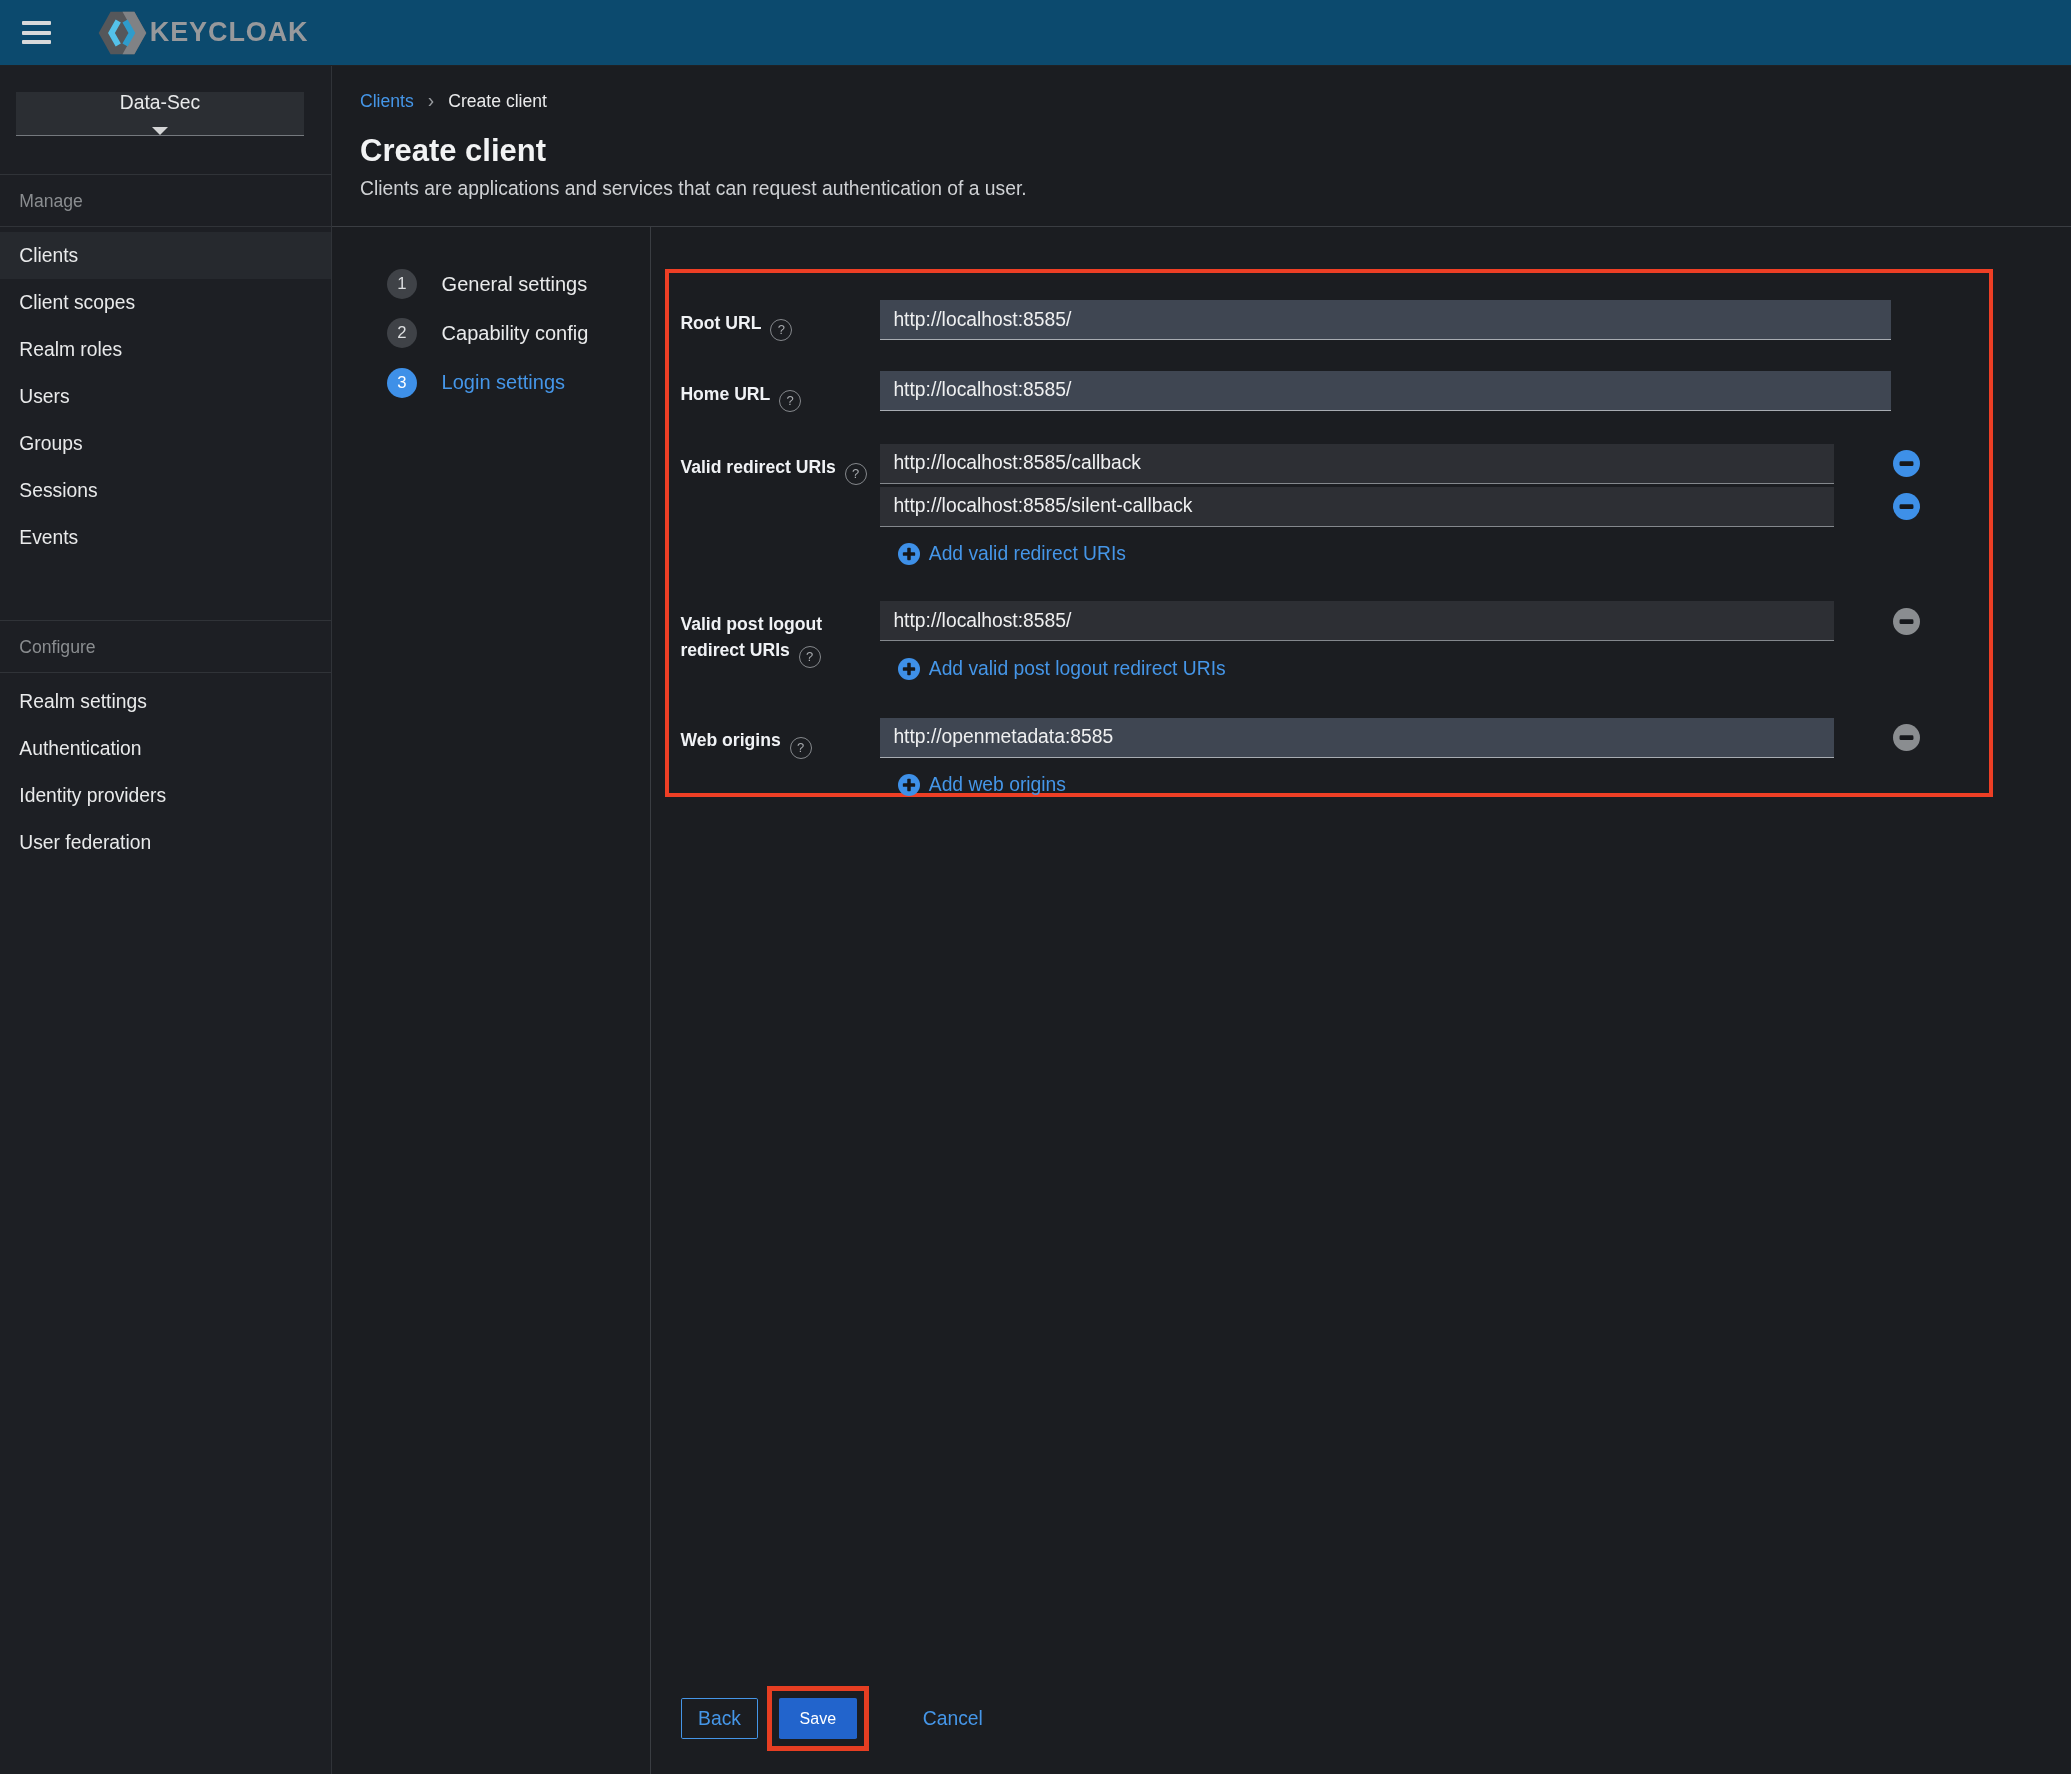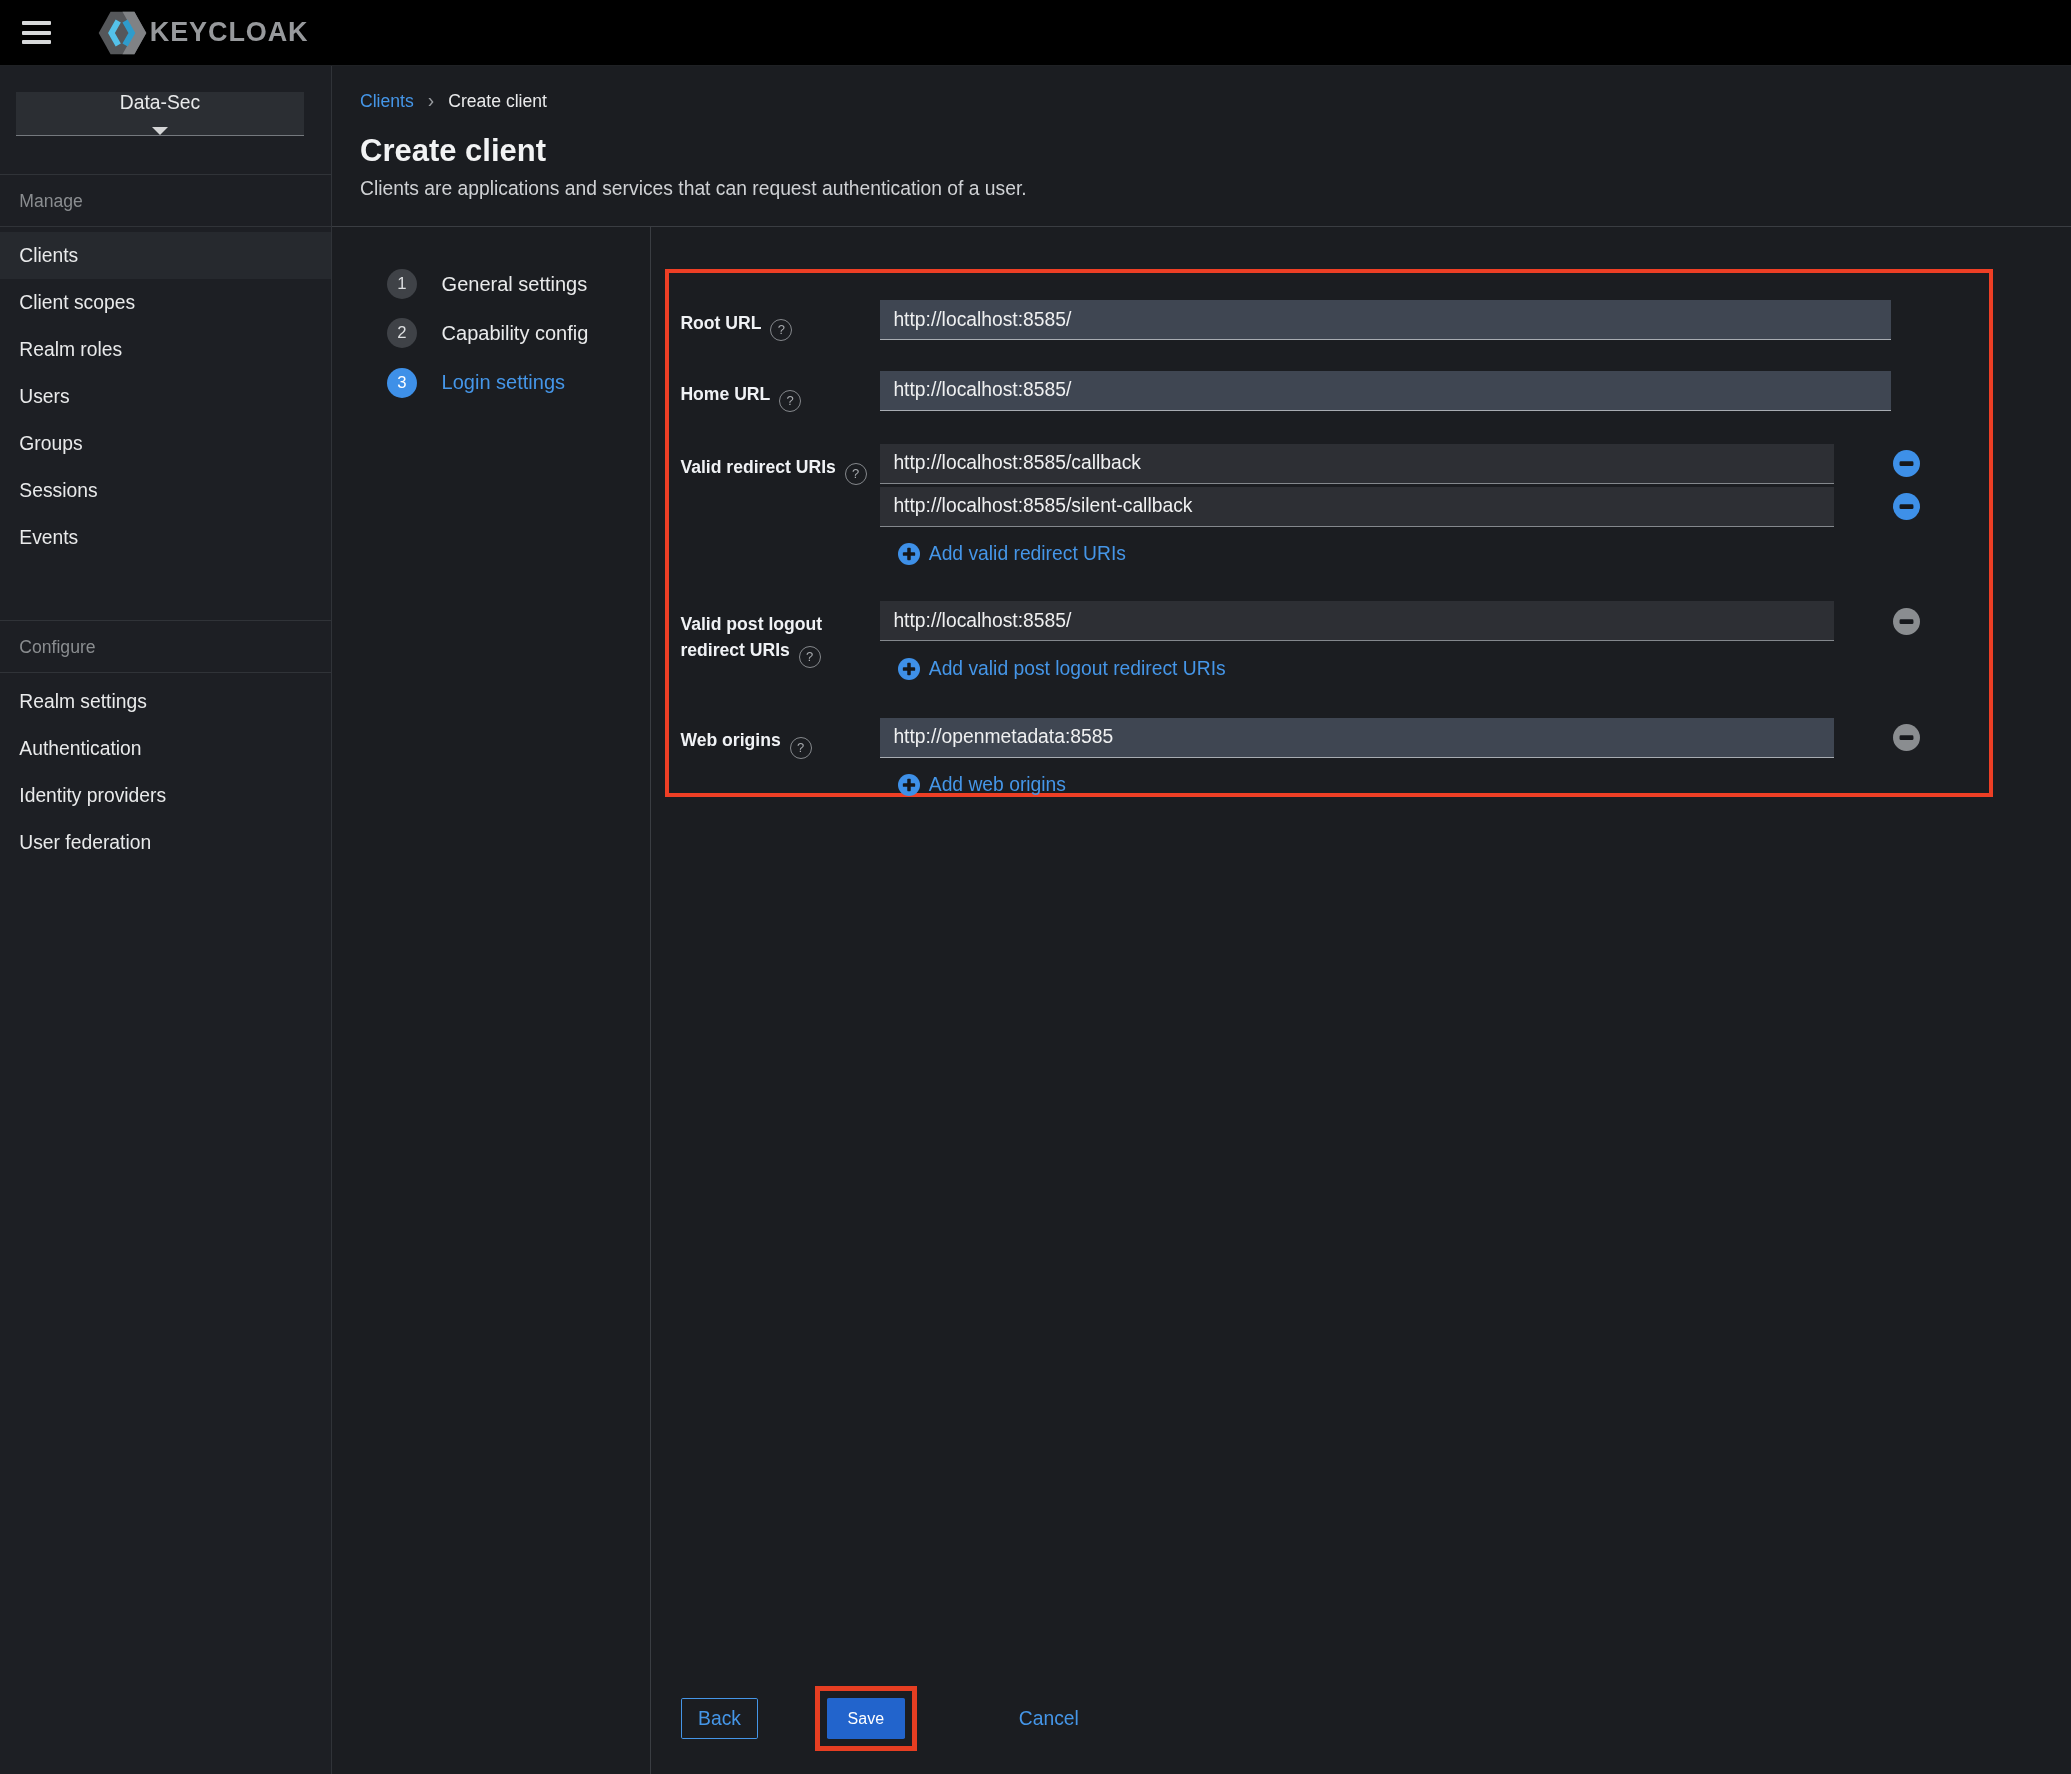--- a/index.html
+++ b/index.html
@@ -7,21 +7,21 @@
   body {
     background:#1b1d21;
     font-family:"Liberation Sans", sans-serif;
     color:#e9eaeb;
     position:relative;
     overflow:hidden;
   }
   
   .topbar {
     position:absolute; top:0; left:0; width:2072px; height:66px;
-    background:#000000; display:flex; align-items:center; padding-left:22px;
+    background:#0c4a6e; display:flex; align-items:center; padding-left:22px;
     border-bottom:0.9px solid #1f2124;
   }
   .hamburger { width:40px; height:35px; display:flex; flex-direction:column; justify-content:center; gap:5.3px; cursor:pointer; background:none; border:none; }
   .hamburger span { display:block; width:29px; height:4px; background:#d8d9da; border-radius:0.9px; }
   .brand { display:flex; align-items:center; margin-left:35px; gap:1.8px; }
   .brand-text { font-size:27px; font-weight:bold; color:#97999c; letter-spacing:0.9px; }
   
   .sidebar {
     position:absolute; top:66px; left:0; width:332px; height:1709px;
     background:#1d1f24; border-right:0.9px solid #303338;
@@ -87,21 +87,21 @@
   .add-link {
     display:inline-flex; align-items:center; gap:8.8px; margin:14px 0 0 17.6px;
     background:none; border:none; color:#4596e8; font-size:19.3px; cursor:pointer;
     font-family:"Liberation Sans", sans-serif;
   }
   .mb-r1 { margin-bottom:30px; }
   .mb-r2 { margin-bottom:32px; }
   .mb-r3 { margin-bottom:33px; }
   .mb-r4 { margin-bottom:35px; }
   
-  .wizard-footer { position:absolute; left:30px; bottom:24px; display:flex; align-items:center;gap:48px; }
+  .wizard-footer { position:absolute; left:30px; bottom:24px; display:flex; align-items:center; }
   .back-btn {
     width:77px; height:41px; background:transparent; border:0.9px solid #4596e8; border-radius:1.8px;
     color:#4596e8; font-size:19.3px; cursor:pointer; font-family:"Liberation Sans", sans-serif;
   }
   .save-highlight { border:5.3px solid #e63e22; padding:7px; margin-left:8.8px; }
   .save-btn {
     width:78px; height:41px; background:#2264cc; border:none; border-radius:1.8px;
     color:#ffffff; font-size:16px; cursor:pointer; font-family:"Liberation Sans", sans-serif;
   }
   .cancel-link { margin-left:54px; background:none; border:none; color:#4596e8; font-size:19.3px; cursor:pointer; font-family:"Liberation Sans", sans-serif; }

